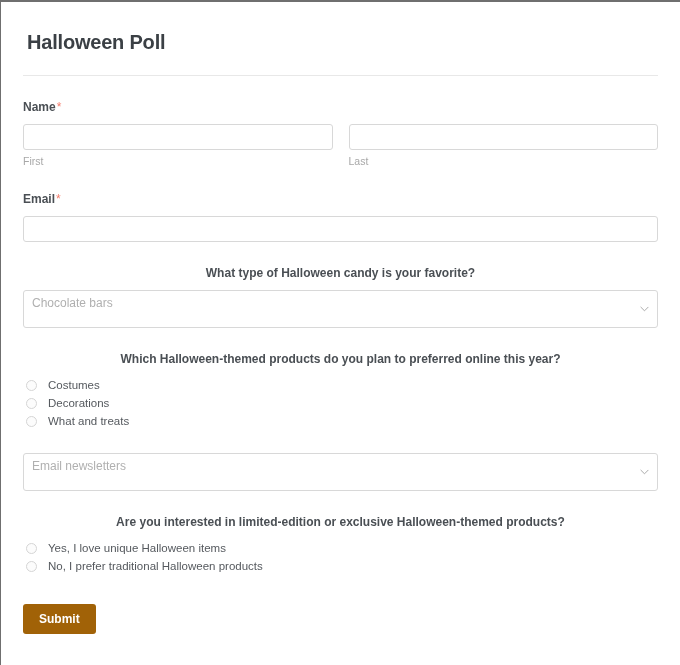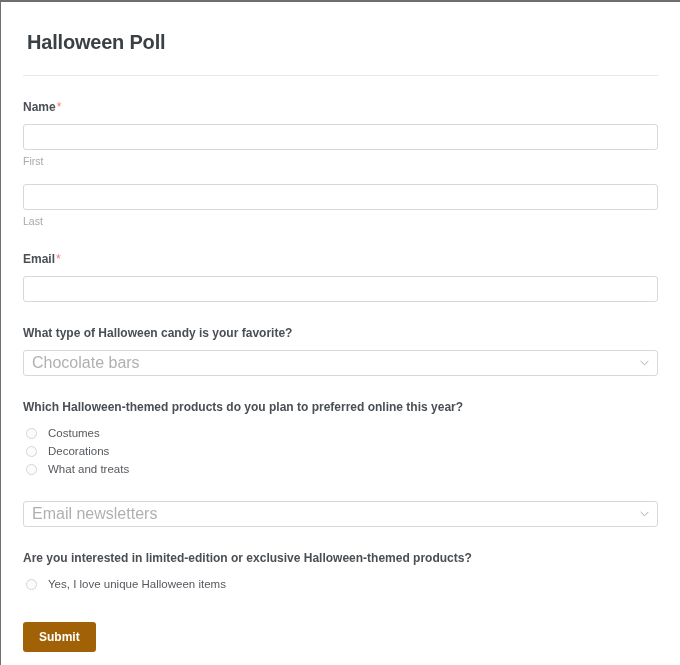--- a/index.html
+++ b/index.html
@@ -62,21 +62,20 @@
   .req-star {
     color: #f47c6c;
     font-weight: normal;
     font-size: 12px;
     margin-left: 1px;
   }
 
   .name-row {
     display: flex;
     gap: 16px;
-    flex-direction: column;
   }
   .name-col {
     flex: 1 1 0;
     min-width: 0;
   }
 
   .text-input {
     display: block;
     width: 100%;
     height: 26px;
@@ -98,33 +97,34 @@
     display: block;
   }
 
   .question-label {
     font-size: 12px;
     font-weight: bold;
     color: #4a4f54;
     line-height: 16px;
     margin-bottom: 9px;
     display: block;
+    text-align: center;
   }
 
   .select-wrap {
     position: relative;
     width: 100%;
   }
   .select-box {
     width: 100%;
-    height: 26px;
+    height: 38px;
     border: 1px solid #d8d8d8;
     border-radius: 3px;
     background: #ffffff;
-    font-size: 16px;
+    font-size: 12px;
     color: #b0b0b0;
     line-height: 24px;
     padding: 0 26px 0 8px;
     white-space: nowrap;
     overflow: hidden;
     text-overflow: ellipsis;
   }
   .chevron {
     position: absolute;
     right: 9px;
@@ -247,20 +247,24 @@
       </div>
     </div>
 
     <div class="field-block">
       <span class="question-label">Are you interested in limited-edition or exclusive Halloween-themed products?</span>
       <div class="radio-list">
         <div class="radio-row">
           <span class="radio-dot"></span>
           <span class="radio-text">Yes, I love unique Halloween items</span>
         </div>
+        <div class="radio-row">
+          <span class="radio-dot"></span>
+          <span class="radio-text">No, I prefer traditional Halloween products</span>
+        </div>
       </div>
     </div>
 
     <div class="submit-wrap">
       <button class="submit-button">Submit</button>
     </div>
 
   </div>
 </div>
 

